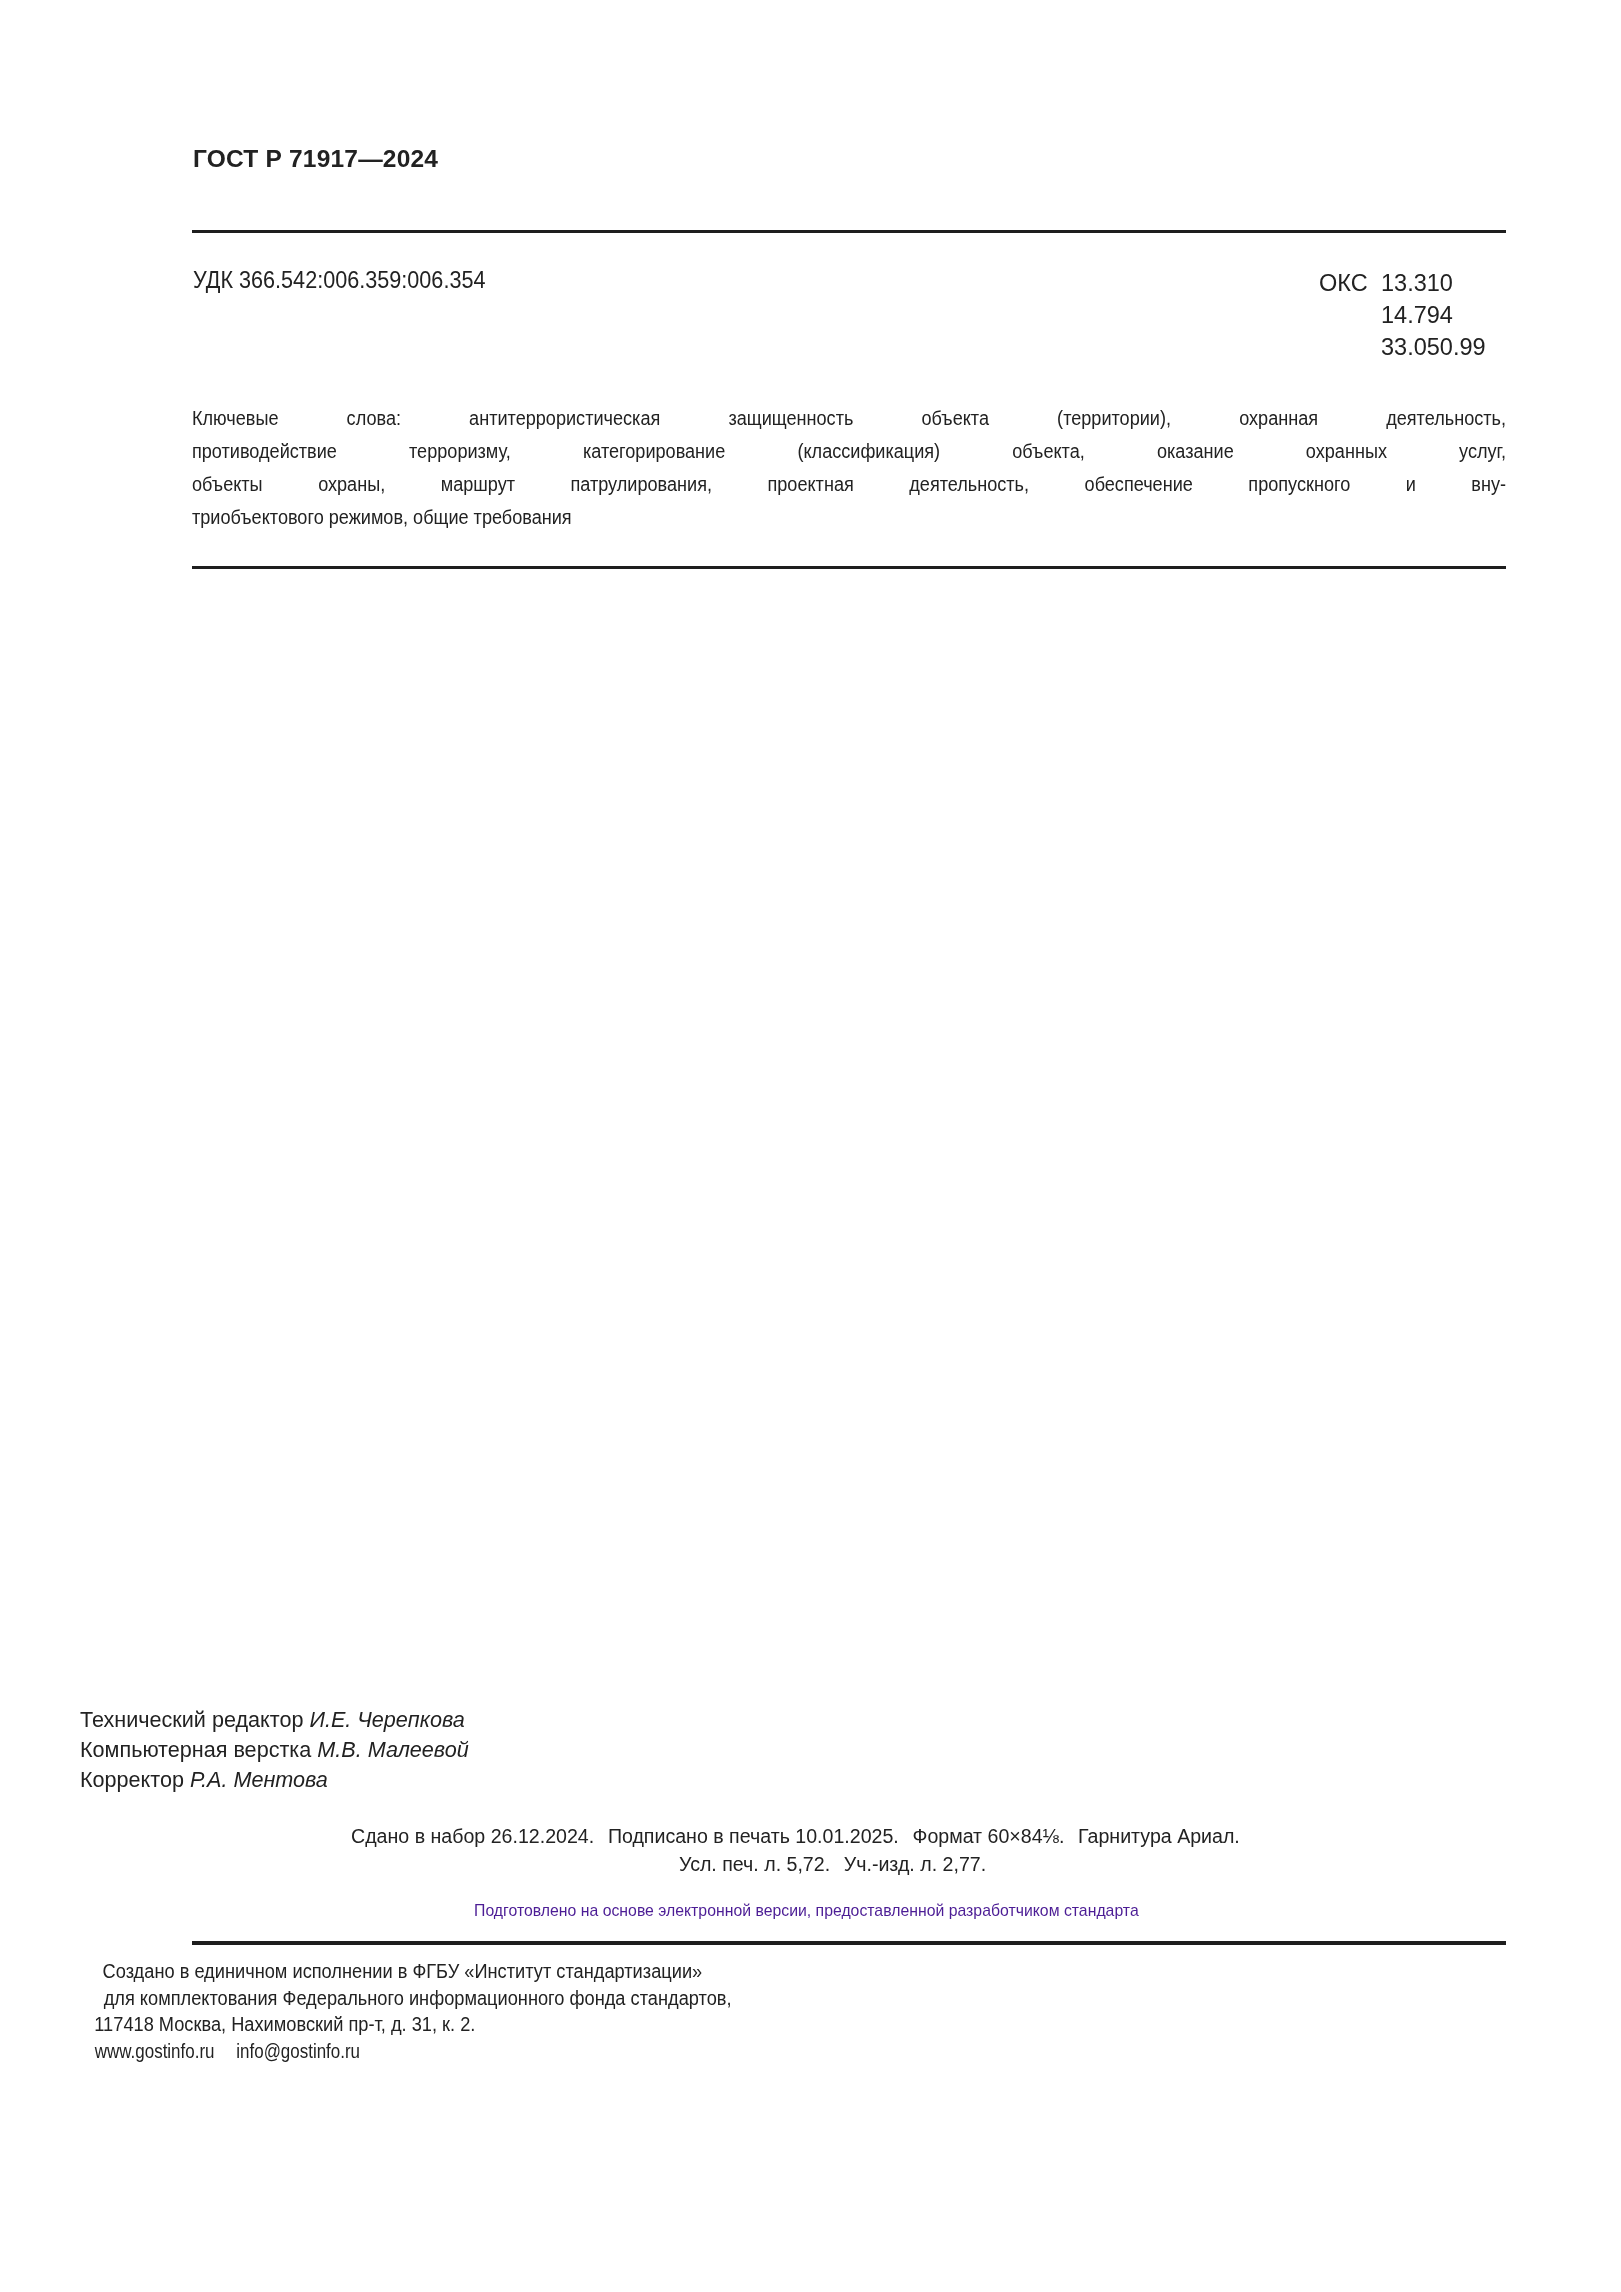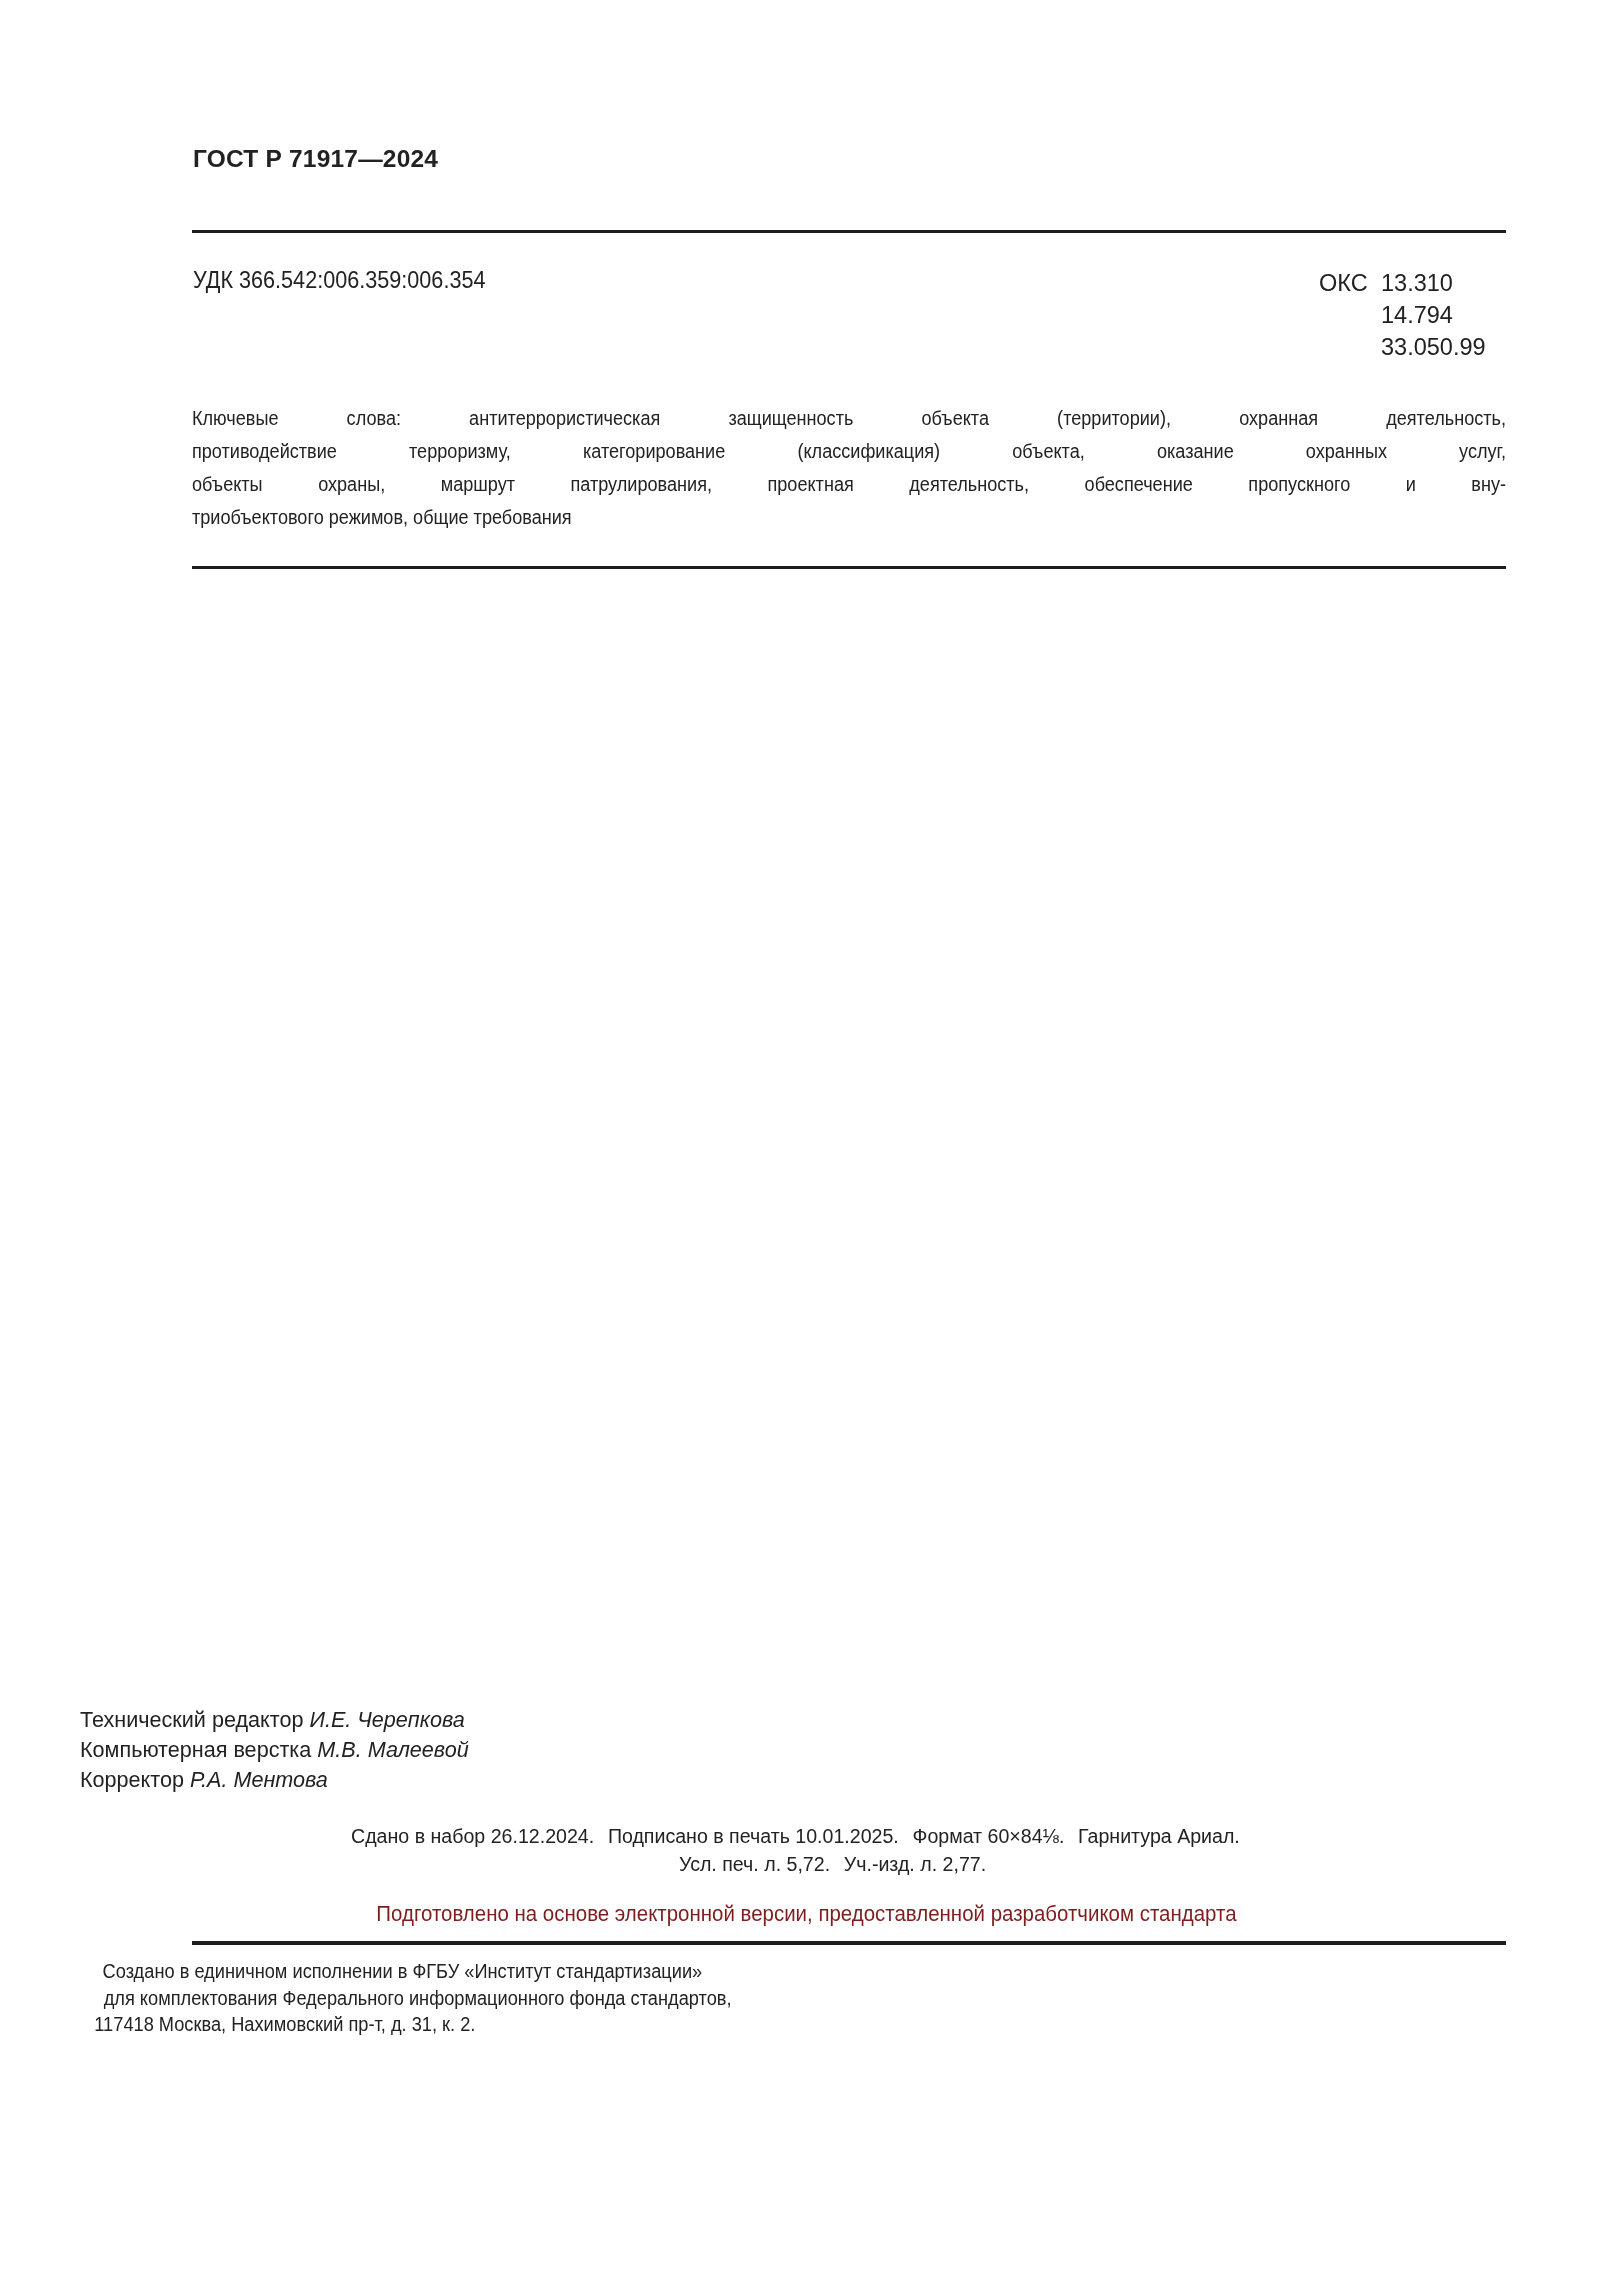--- a/index.html
+++ b/index.html
@@ -108,22 +108,22 @@
       left: 679px;
       top: 28px;
       white-space: pre;
     }
 
     .prepared {
       left: 0;
       width: 1530px;
       top: 1901px;
       text-align: center;
-      font-size: 22px;
-      color: #7f1d1d;
+      font-size: 17px;
+      color: #4c1d95;
       padding-left: 82px;
       box-sizing: border-box;
     }
     .prepared span {
       display: inline-block;
       transform: scaleX(0.93);
     }
 
     .bottom-block {
       left: 0;
@@ -201,14 +201,15 @@
 <div class="abs prepared">
   <span>Подготовлено на основе электронной версии, предоставленной разработчиком стандарта</span>
 </div>
 
 <div class="abs rule rule-bottom"></div>
 
 <div class="abs bottom-block">
   <span class="bb-line"><span>Создано в единичном исполнении в ФГБУ «Институт стандартизации»</span></span>
   <span class="bb-line"><span>для комплектования Федерального информационного фонда стандартов,</span></span>
   <span class="bb-line"><span>117418 Москва, Нахимовский пр-т, д. 31, к. 2.</span></span>
+  <span class="bb-line"><span><span>www.gostinfo.ru</span><span class="gap"></span><span>info@gostinfo.ru</span></span></span>
 </div>
 
 
 </body></html>

